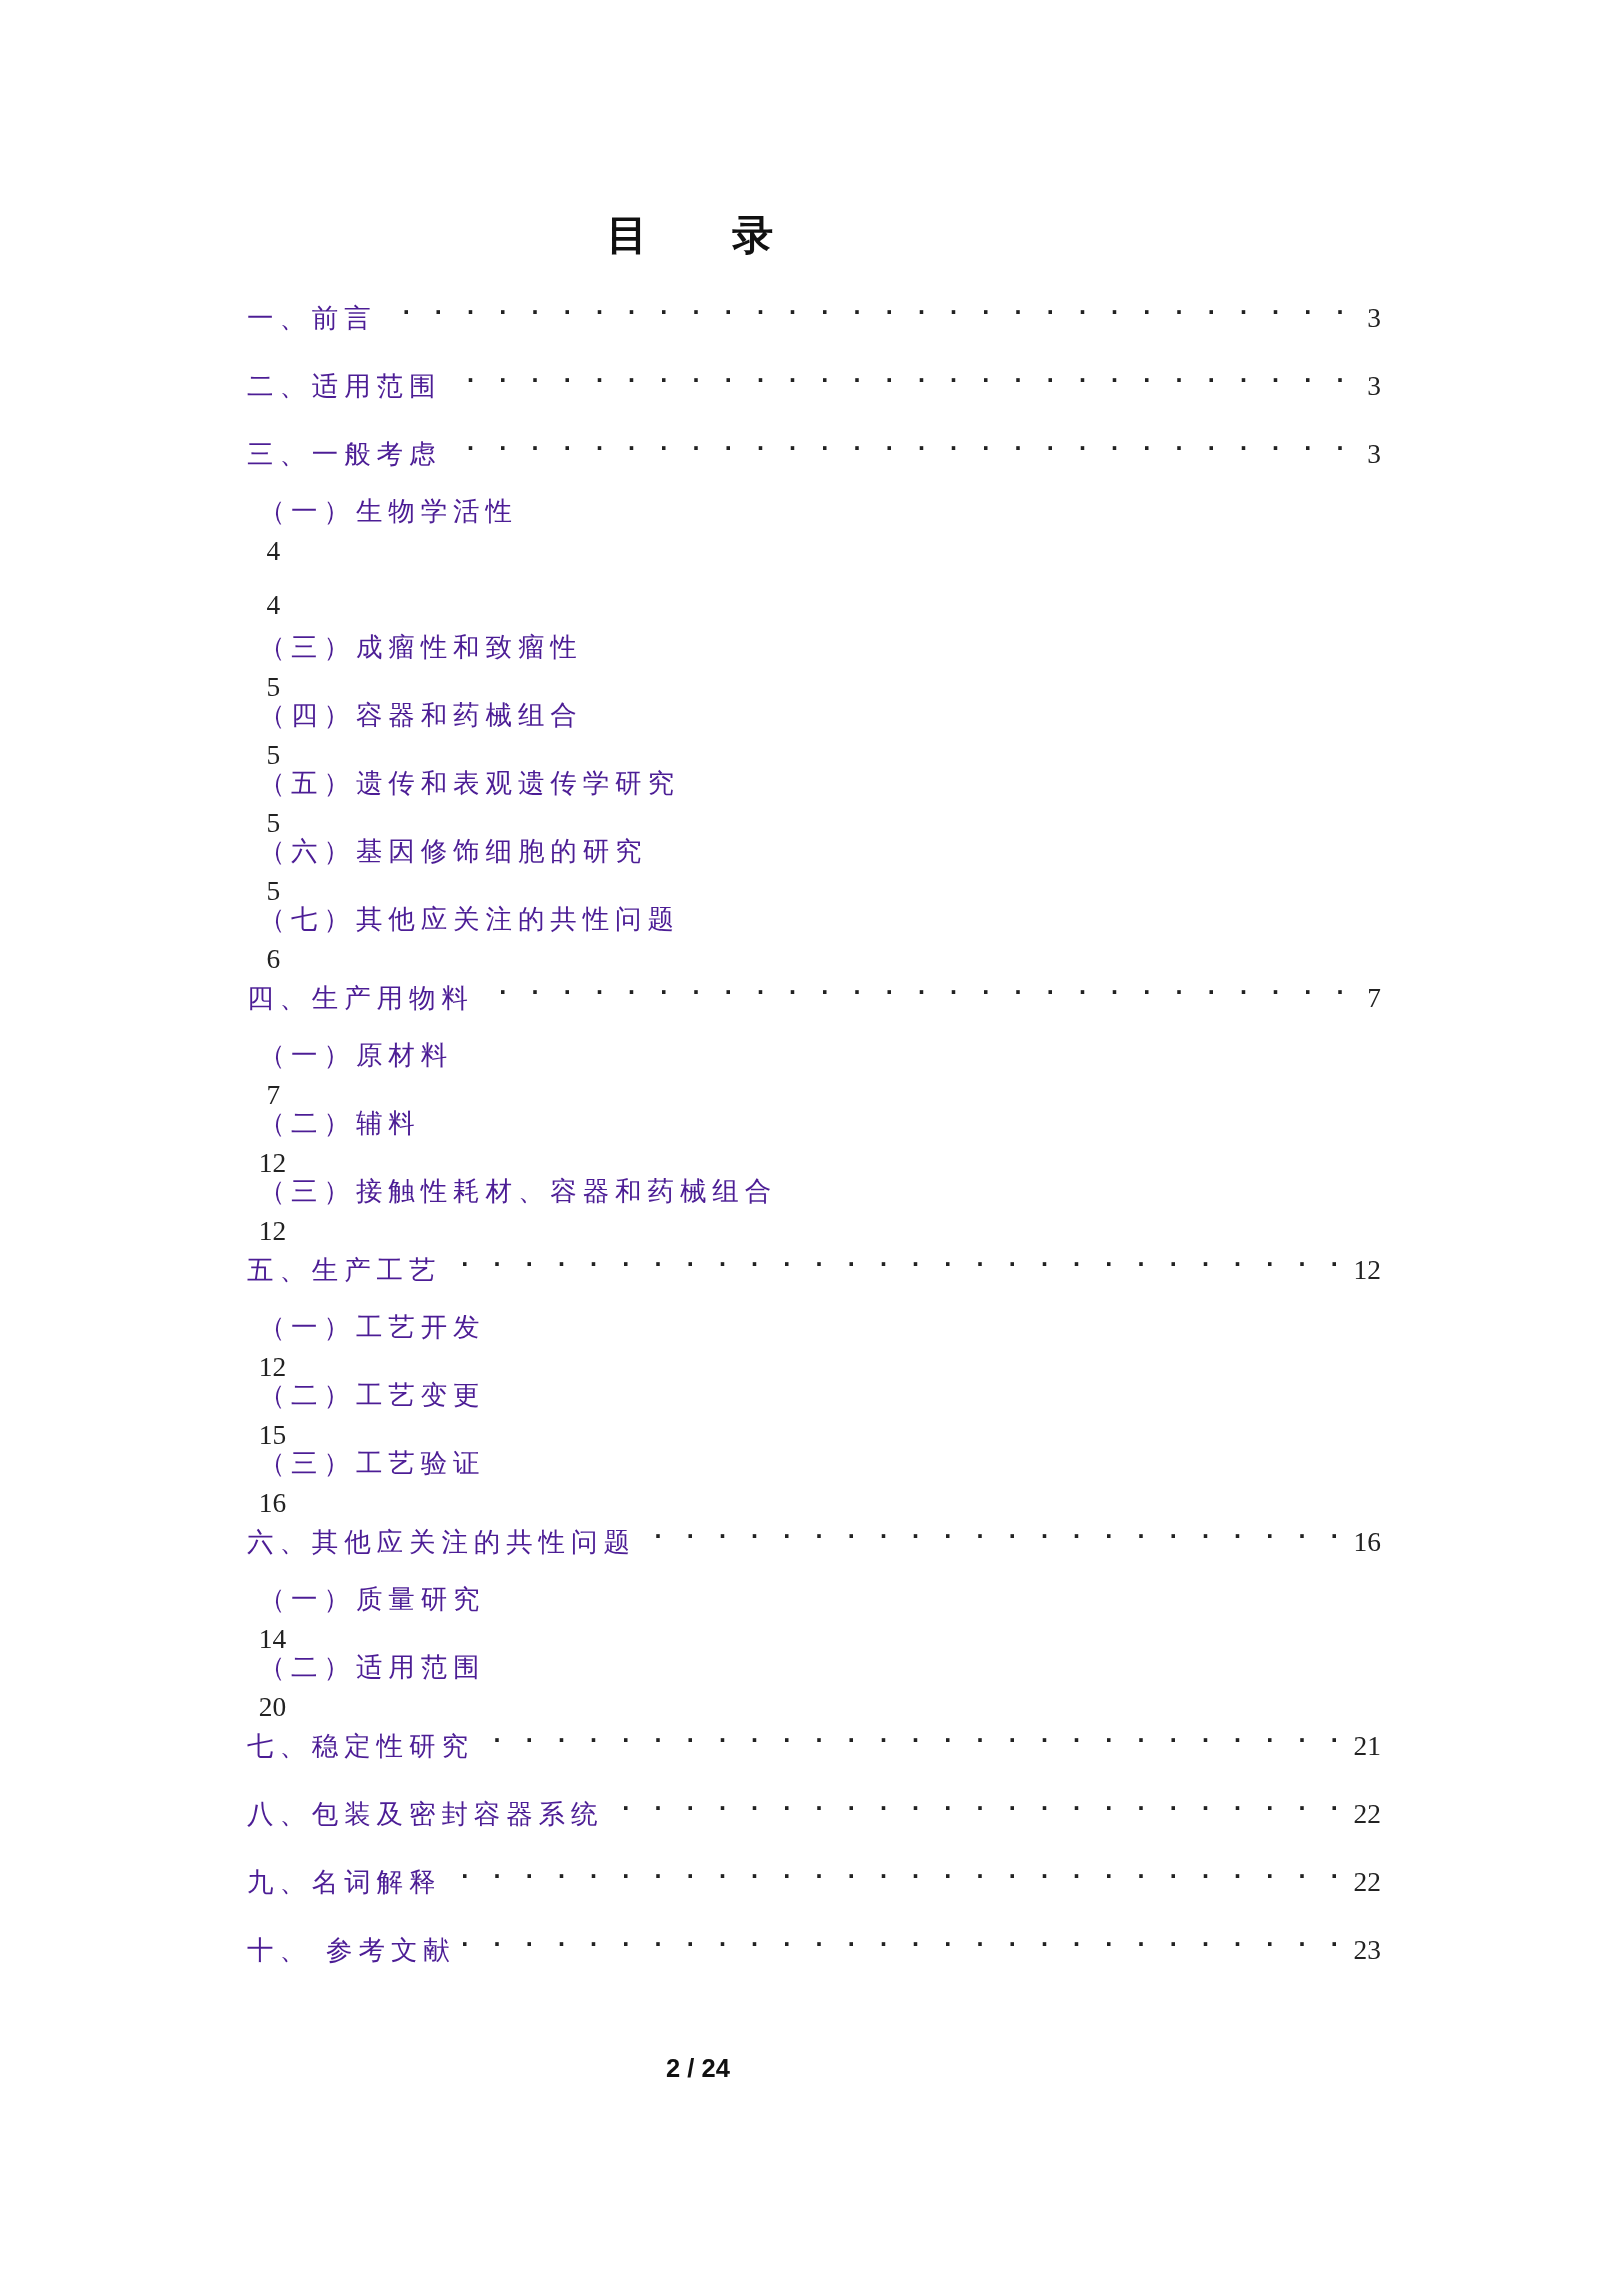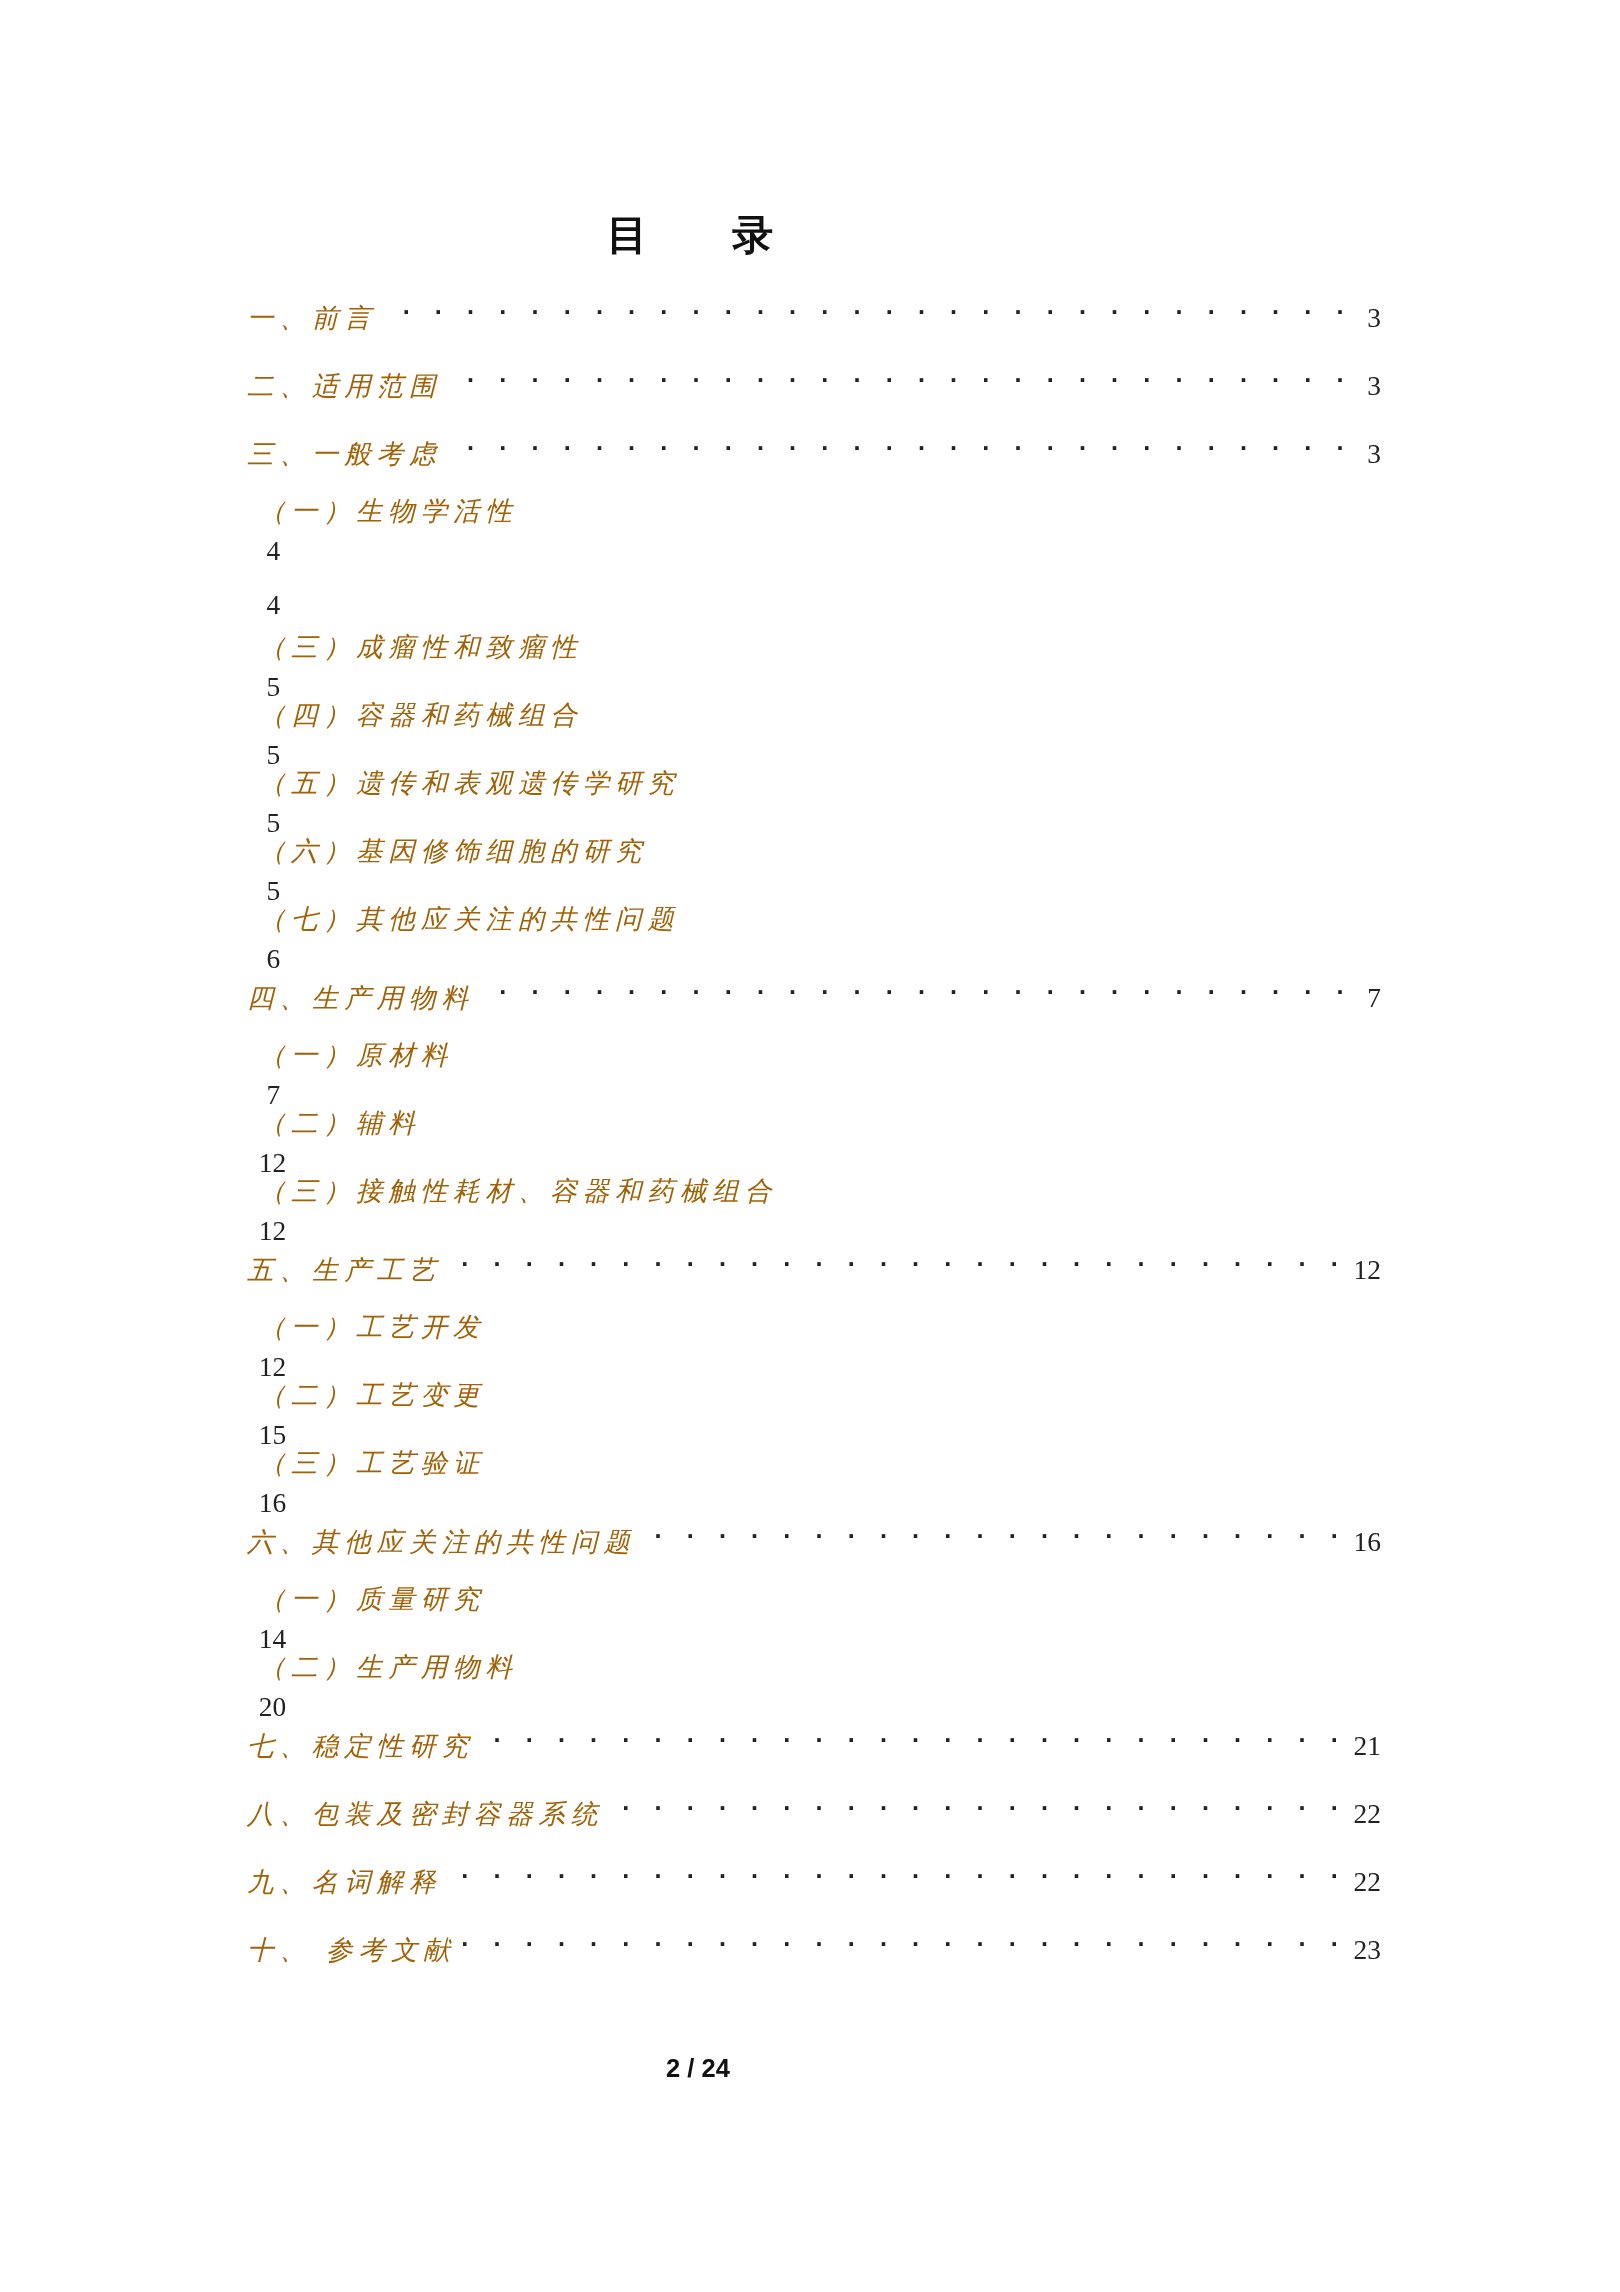--- a/index.html
+++ b/index.html
@@ -44,22 +44,21 @@
     }
     .toc-row.level-2 {
       padding-left: 7.8px;
       flex-direction: column;
     }
     .toc-label {
       flex: 0 0 auto;
       letter-spacing: 5.9px;
       font-family: "DejaVu Sans", "Liberation Sans", sans-serif;
       font-weight: normal;
-      color: #a16207;
-      font-style: italic;
+      color: #4c1d95;
     }
     .toc-leader {
       flex: 1 1 auto;
       overflow: hidden;
       margin: 0 9.8px 0 3.9px;
       position: relative;
       height: 41px;
     }
     .toc-leader::before {
       content: ". . . . . . . . . . . . . . . . . . . . . . . . . . . . . . . . . . . . . . . . . . . . . . . . . . . . . . . . . . . . . . . . . . . . . . . . . . . . . . . . . . . . . . . . . . . . . . . . . . . . . . . . . . . . . . . .";
@@ -192,21 +191,21 @@
     <span class="toc-label">六、其他应关注的共性问题</span>
     <span class="toc-leader"></span>
     <span class="toc-page">16</span>
   </div>
   <div class="toc-row level-2">
     <span class="toc-label">（一）质量研究</span>
     <span class="toc-leader"></span>
     <span class="toc-page">14</span>
   </div>
   <div class="toc-row level-2">
-    <span class="toc-label">（二）生产用物料</span>
+    <span class="toc-label">（二）适用范围</span>
     <span class="toc-leader"></span>
     <span class="toc-page">20</span>
   </div>
   <div class="toc-row level-1">
     <span class="toc-label">七、稳定性研究</span>
     <span class="toc-leader"></span>
     <span class="toc-page">21</span>
   </div>
   <div class="toc-row level-1">
     <span class="toc-label">八、包装及密封容器系统</span>

